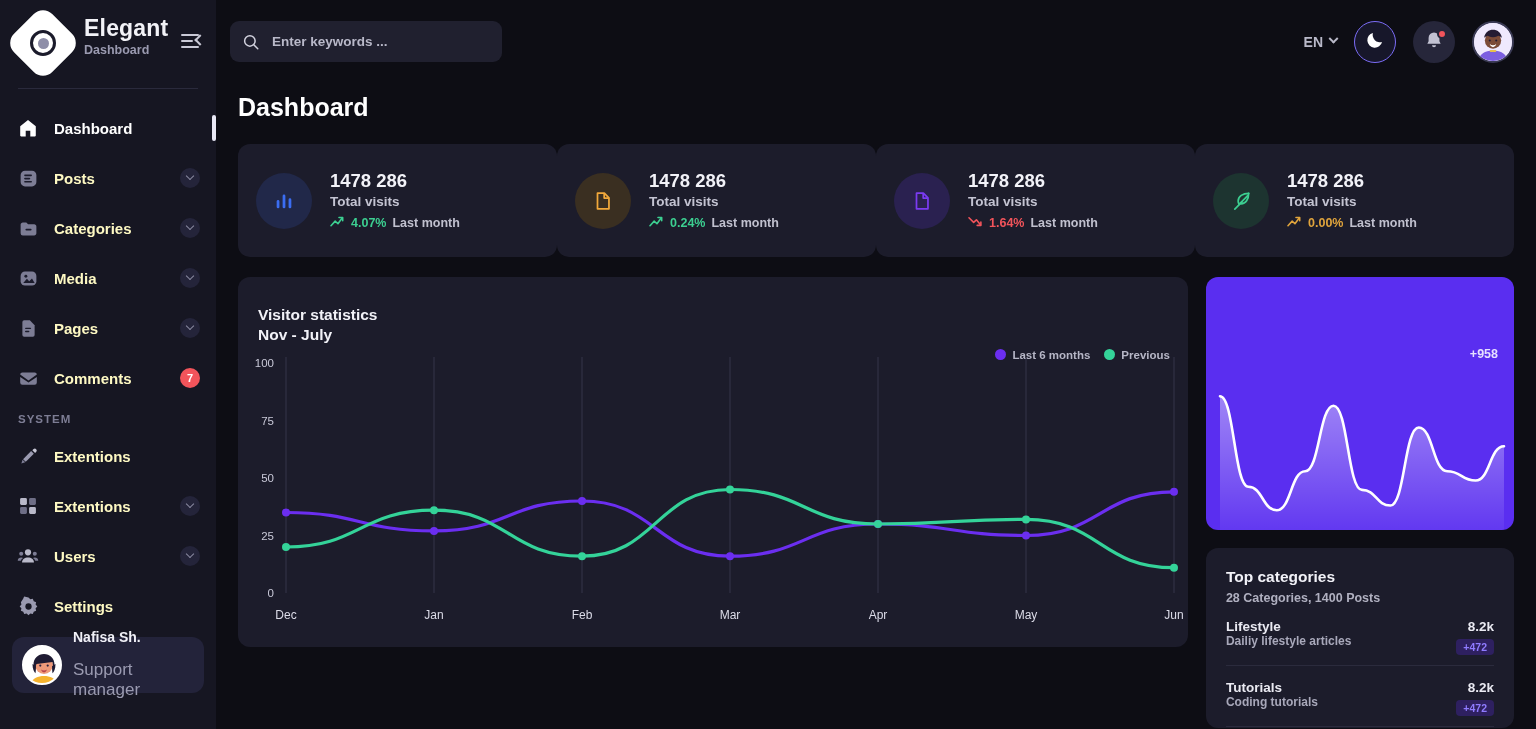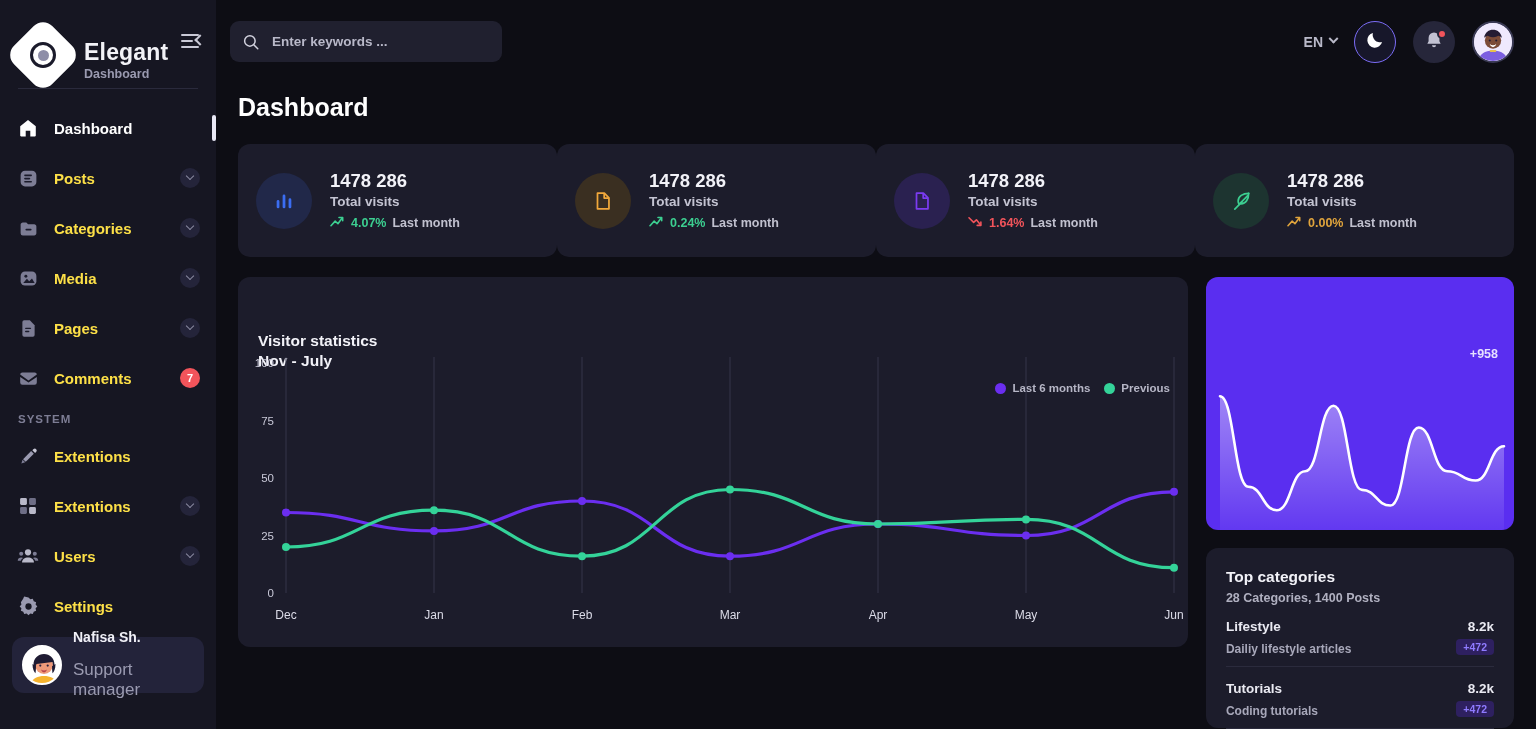--- a/index.html
+++ b/index.html
@@ -11,21 +11,21 @@
   }
   .app { display: flex; width: 1536px; height: 729px; position: relative; }
 
   
   .sidebar {
     width: 216px; height: 729px; flex: 0 0 216px;
     background: #161622;
     position: relative;
     overflow: hidden;
   }
-  .brand { display: flex; align-items: flex-end; padding: 16px 0 0 16px; height: 82px; }
+  .brand { display: flex; align-items: flex-start; padding: 16px 0 0 16px; height: 82px; }
   .logo-diamond {
     width: 54px; height: 54px; flex: 0 0 54px;
     background: #ffffff;
     border-radius: 13px;
     transform: rotate(45deg);
     display: flex; align-items: center; justify-content: center;
     margin-right: 14px;
   }
   .logo-inner { transform: rotate(-45deg); display:flex; align-items:center; justify-content:center; }
   .logo-ring {
@@ -53,21 +53,21 @@
     transform: rotate(45deg);
   }
   .side-divider { height:1px; background:#2a2a3c; margin: 6px 18px 0 18px; }
 
   .nav { padding-top: 14px; }
   .nav-item {
     display:flex; align-items:center; height: 50px; padding: 0 16px;
     cursor: pointer; position: relative;
   }
   .nav-icon { width: 24px; height: 24px; flex:0 0 24px; margin-right: 14px; display:flex; align-items:center; justify-content:center; }
-  .nav-label { font-size: 15px; color: #fde047; font-weight: 600; }
+  .nav-label { font-size: 15px; color: #fef9c3; font-weight: 600; }
   .nav-item.active .nav-label { color: #ffffff; }
   .active-bar {
     position:absolute; right: -0px; top: 12px; width: 4px; height: 26px;
     background: #e8e8f5; border-radius: 3px;
   }
   .chev {
     margin-left:auto; width: 20px; height: 20px; border-radius: 50%;
     background: #24243a; display:flex; align-items:center; justify-content:center;
   }
   .chev i {
@@ -131,43 +131,43 @@
   }
   .stat-val { font-size:18.5px; font-weight:bold; color:#f2f2f8; line-height:1.15;}
   .stat-lbl { font-size:13.5px; color:#c4c4d2; margin-top:3px; font-weight:600;}
   .stat-foot { display:flex; align-items:center; gap:6px; margin-top:6px; font-size:12.5px; font-weight:600;}
   .stat-delta { font-weight:600; }
   .stat-period { color:#c0c0ce; }
 
   
   .content-row { display:flex; gap:18px; padding: 20px 22px 0 22px; }
   .chart-panel { width: 962px; height: 370px; background:#1c1c2b; border-radius:12px; position:relative; }
-  .chart-head { padding: 22px 0 0 20px; margin-top: 32px; }
+  .chart-head { padding: 28px 0 0 20px; }
   .chart-title { font-size: 15.5px; font-weight:bold; color:#f2f2f8; line-height:1.35;}
   .chart-sub { font-size: 15.5px; font-weight:bold; color:#f2f2f8; }
   .legend { position:absolute; right: 18px; top: 72px; display:flex; gap:14px; align-items:center;}
-  .lg { display:flex; align-items:flex-end; gap:6px; font-size:11.5px; color:#b6b6c6; font-weight:600;margin-top:33px;}
+  .lg { display:flex; align-items:flex-start; gap:6px; font-size:11.5px; color:#b6b6c6; font-weight:600;}
   .lg-dot { width:11px;height:11px;border-radius:50%;}
   .chart-svg { position:absolute; left:0; top:64px; }
 
   
   .right-col { width: 312px; display:flex; flex-direction:column; gap:18px; }
   .cust-card {
     height: 253px; border-radius:12px; background:#5a2ef0; position:relative; overflow:hidden;
   }
   .cust-title { font-size:16px; font-weight:bold; color:#fff; padding: 20px 0 0 20px; line-height:1.35;}
   .cust-delta { position:absolute; right: 16px; top: 70px; font-size:12.5px; color:#e6e0ff; font-weight:600;}
   .cust-svg { position:absolute; left:0; bottom:0; }
 
   .topcat-card { background:#1c1c2b; border-radius:12px; padding: 20px 20px 0 20px; height: 180px; }
   .tc-title { font-size:15.5px; font-weight:bold; color:#f2f2f8; }
   .tc-sub { font-size:12.5px; color:#b0b0c0; margin-top:5px; font-weight:600;}
   .tc-row { padding: 14px 0 10px 0; border-bottom:1px solid #2b2b3d; display:flex; align-items:flex-start;}
   .tc-name { font-size:13.5px; font-weight:bold; color:#eaeaf2; }
-  .tc-desc { font-size:12px; color:#a8a8ba; margin-top:8px; font-weight:600;}
+  .tc-desc { font-size:12px; color:#a8a8ba; margin-top:0; font-weight:600;}
   .tc-right { margin-left:auto; text-align:right; }
   .tc-count { font-size:13.5px; font-weight:bold; color:#eaeaf2;}
   .tc-chip {
     margin-top:5px; display:inline-block; background:#2e2060; color:#8f7bff;
     font-size:10.5px; font-weight:bold; border-radius:4px; padding: 2px 7px;
   }
 </style>
 </head>
 <body>
 

